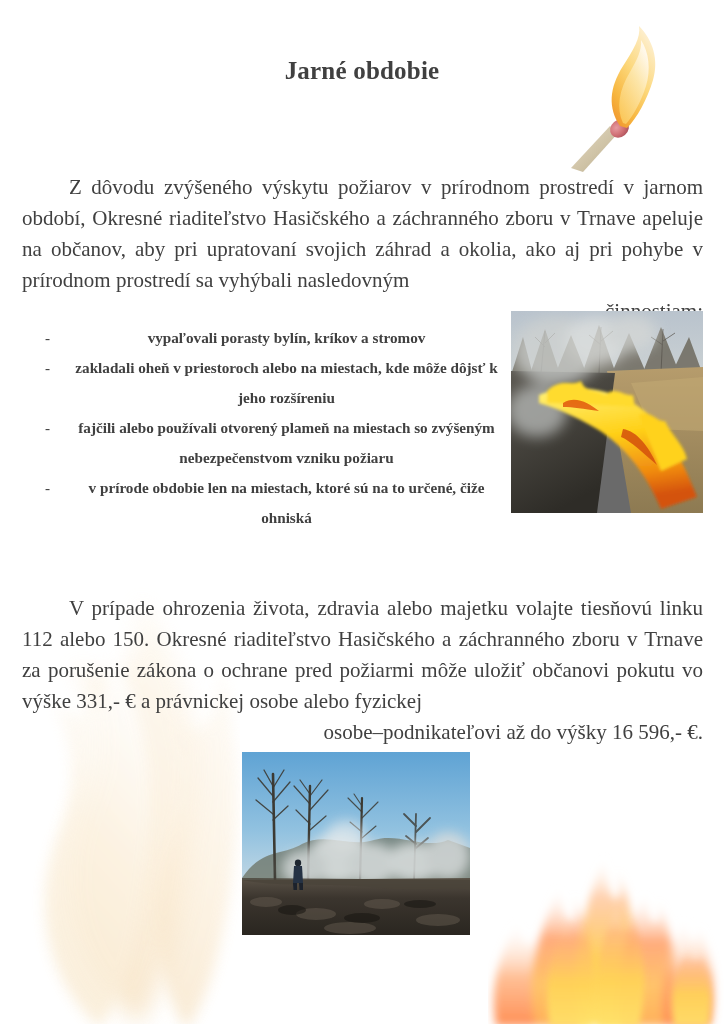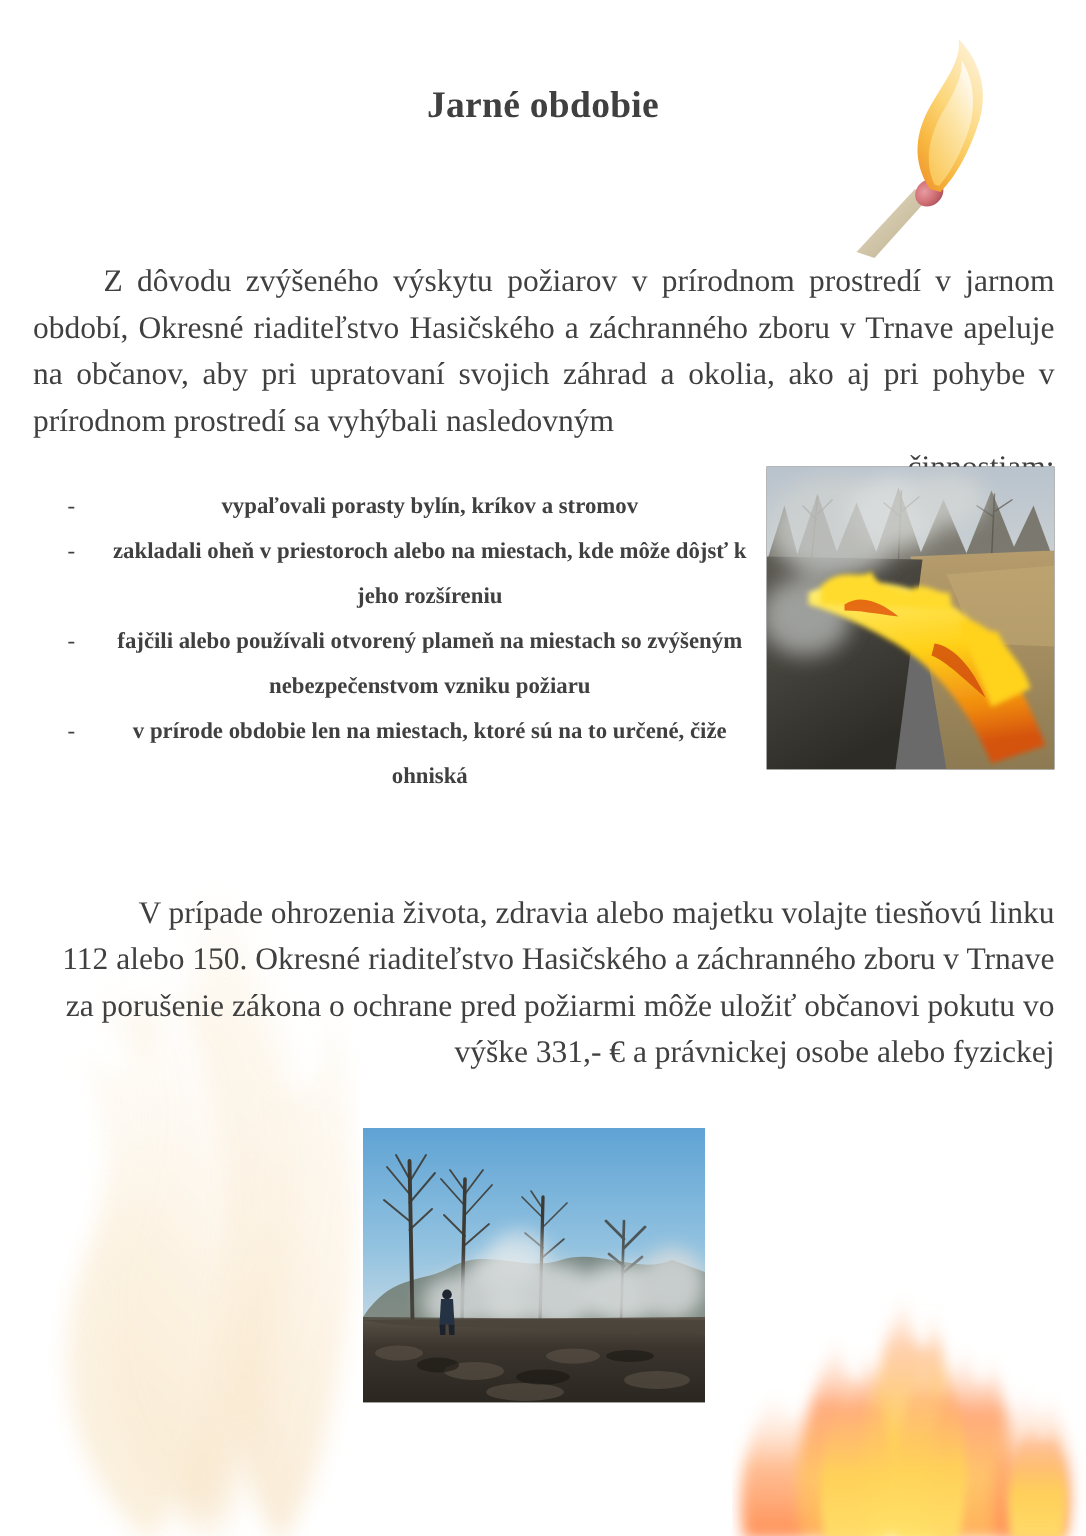--- a/index.html
+++ b/index.html
@@ -308,20 +308,21 @@
       </g>
       <g opacity=".85">
         <path d="M52 92 C 64 84, 78 92, 88 100 C 72 98, 62 96, 52 96 Z" fill="#e2590d"></path>
         <path d="M112 118 C 126 120, 138 136, 146 154 C 132 142, 120 130, 110 126 Z" fill="#d4500c"></path>
       </g>
     </svg>
   </div>
 
   <div class="para" id="para-2">
     <p class="indent">V prípade ohrozenia života, zdravia alebo majetku volajte tiesňovú linku 112 alebo 150. Okresné riaditeľstvo Hasičského a záchranného zboru v Trnave za porušenie zákona o ochrane pred požiarmi môže uložiť občanovi pokutu vo výške 331,- € a právnickej osobe alebo fyzickej</p>
+    <p>osobe–podnikateľovi až do výšky 16 596,- €.</p>
   </div>
 
   <div class="photo" id="photo-field">
     <svg viewBox="0 0 228 183" preserveAspectRatio="none" aria-hidden="true">
       <defs>
         <linearGradient id="bskyg" x1="0" y1="0" x2="0" y2="1">
           <stop offset="0%" stop-color="#5fa3d4"></stop>
           <stop offset="60%" stop-color="#92c2e0"></stop>
           <stop offset="100%" stop-color="#c3d8e4"></stop>
         </linearGradient>

